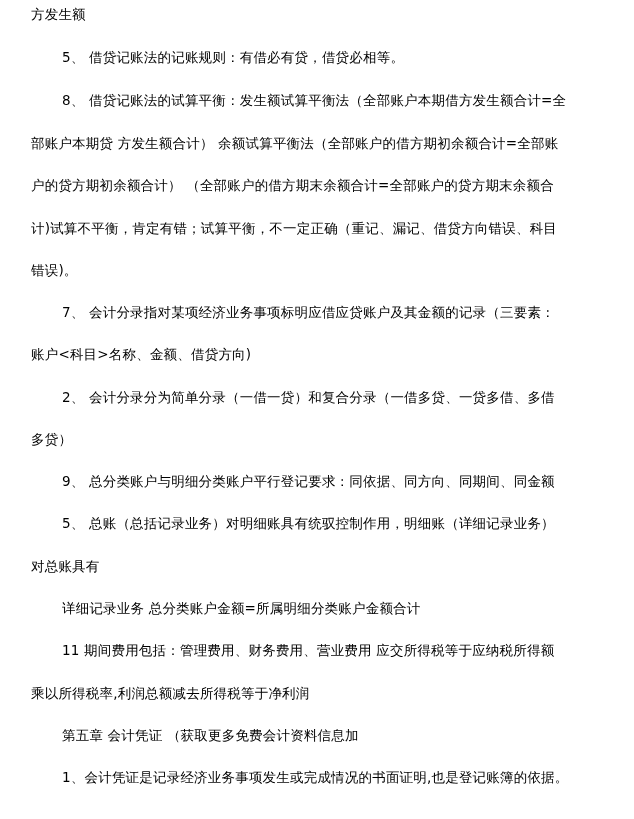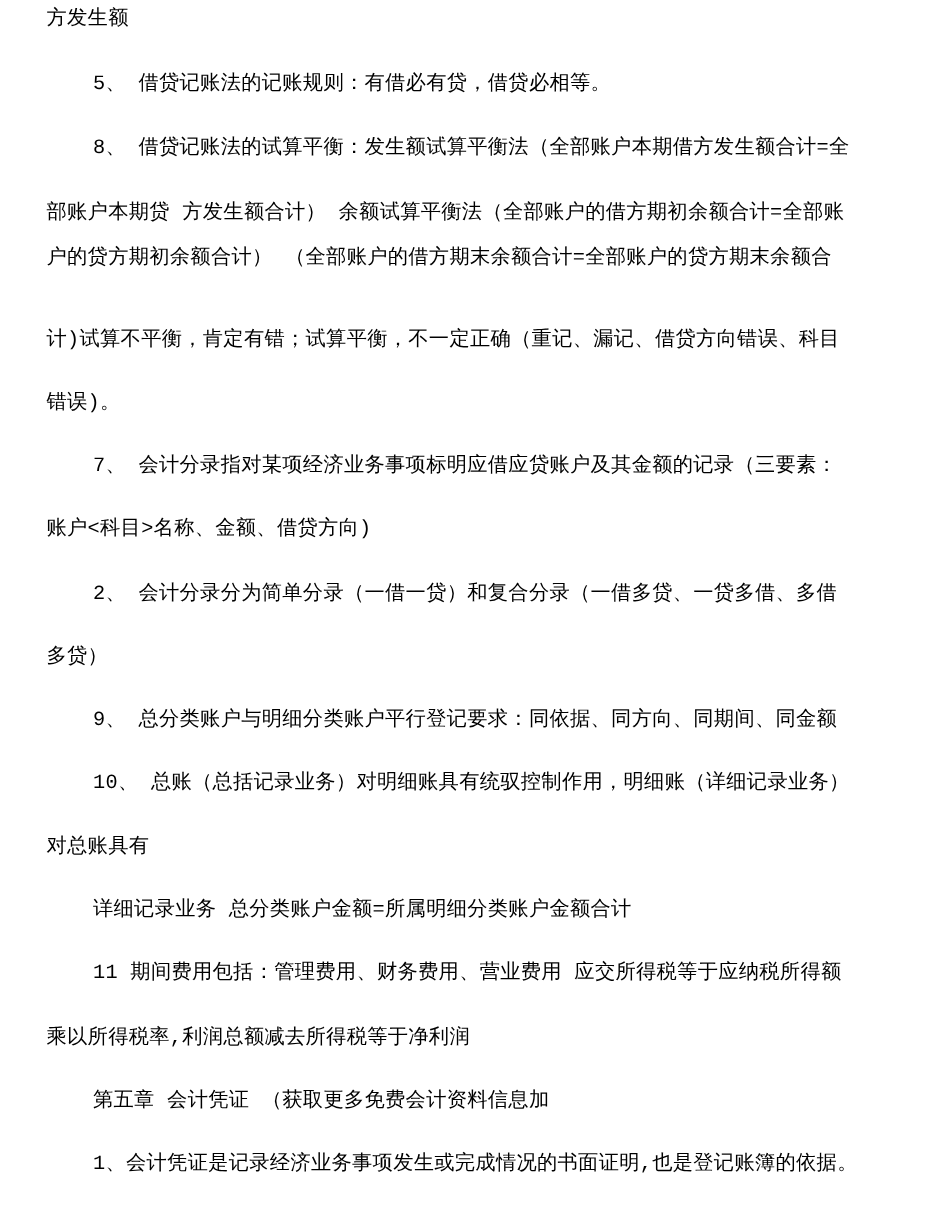--- a/index.html
+++ b/index.html
@@ -21,40 +21,39 @@
       top: 0;
       width: 634px;
     }
     .line {
       position: absolute;
       left: 31px;
       font-size: 13.5px;
       line-height: 18px;
       white-space: nowrap;
       letter-spacing: 0.2px;
-      font-family: Liberation Mono, monospace;
     }
     .indent { left: 62px; }
   </style>
 </head>
 <body>
 
 <div class="doc">
   <div class="line" style="top:5px">方发生额</div>
   <div class="line indent" style="top:48px">5、 借贷记账法的记账规则：有借必有贷，借贷必相等。</div>
   <div class="line indent" style="top:91px">8、 借贷记账法的试算平衡：发生额试算平衡法（全部账户本期借方发生额合计=全</div>
   <div class="line" style="top:134px">部账户本期贷 方发生额合计） 余额试算平衡法（全部账户的借方期初余额合计=全部账</div>
-  <div class="line" style="top:164px">户的贷方期初余额合计） （全部账户的借方期末余额合计=全部账户的贷方期末余额合</div>
+  <div class="line" style="top:176px">户的贷方期初余额合计） （全部账户的借方期末余额合计=全部账户的贷方期末余额合</div>
   <div class="line" style="top:219px">计)试算不平衡，肯定有错；试算平衡，不一定正确（重记、漏记、借贷方向错误、科目</div>
   <div class="line" style="top:261px">错误)。</div>
   <div class="line indent" style="top:303px">7、 会计分录指对某项经济业务事项标明应借应贷账户及其金额的记录（三要素：</div>
   <div class="line" style="top:345px">账户&lt;科目&gt;名称、金额、借贷方向)</div>
   <div class="line indent" style="top:388px">2、 会计分录分为简单分录（一借一贷）和复合分录（一借多贷、一贷多借、多借</div>
   <div class="line" style="top:430px">多贷）</div>
   <div class="line indent" style="top:472px">9、 总分类账户与明细分类账户平行登记要求：同依据、同方向、同期间、同金额</div>
-  <div class="line indent" style="top:514px">10、 总账（总括记录业务）对明细账具有统驭控制作用，明细账（详细记录业务）</div>
+  <div class="line indent" style="top:514px">5、 总账（总括记录业务）对明细账具有统驭控制作用，明细账（详细记录业务）</div>
   <div class="line" style="top:557px">对总账具有</div>
   <div class="line indent" style="top:599px">详细记录业务 总分类账户金额=所属明细分类账户金额合计</div>
   <div class="line indent" style="top:641px">11 期间费用包括：管理费用、财务费用、营业费用 应交所得税等于应纳税所得额</div>
   <div class="line" style="top:684px">乘以所得税率,利润总额减去所得税等于净利润</div>
   <div class="line indent" style="top:726px">第五章 会计凭证 （获取更多免费会计资料信息加</div>
   <div class="line indent" style="top:768px">1、会计凭证是记录经济业务事项发生或完成情况的书面证明,也是登记账簿的依据。</div>
 </div>
 
 </body></html>

